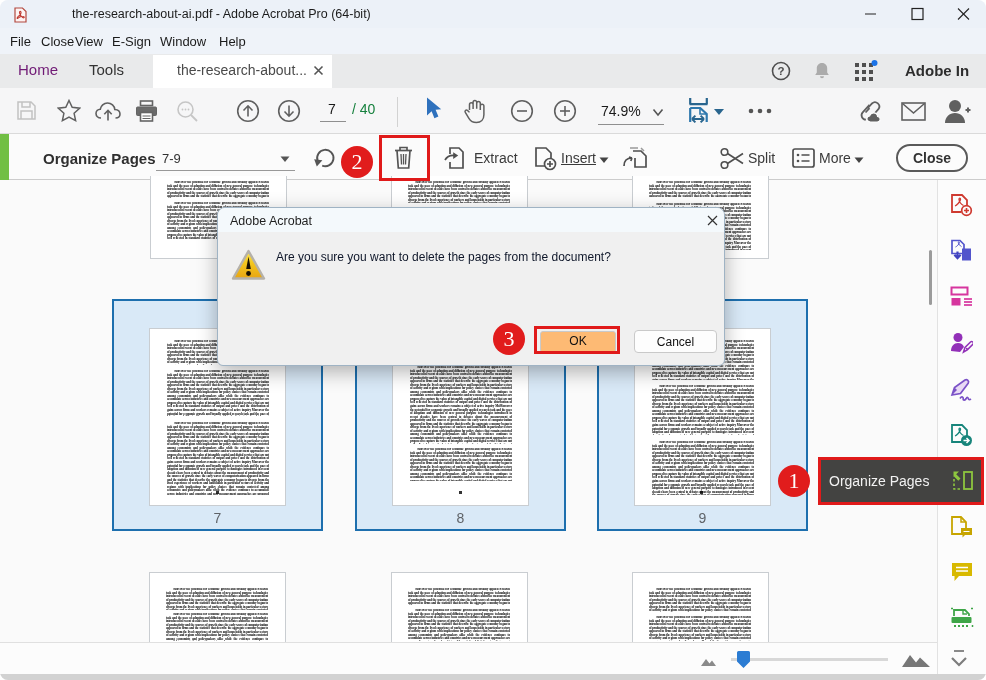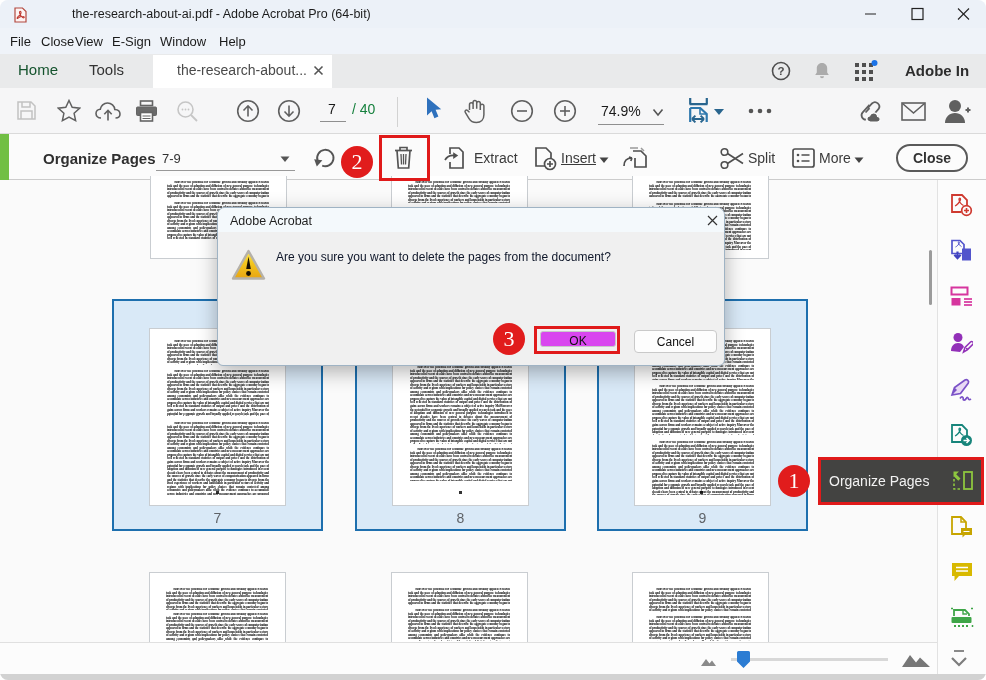--- a/index.html
+++ b/index.html
@@ -39,21 +39,21 @@
 
   <div class="abs" style="left:0;top:28px;width:986px;height:26px;background:#eff3f9;"></div>
   <div class="mi" style="left:10px;">File</div>
   <div class="mi" style="left:41px;">Close</div>
   <div class="mi" style="left:75px;">View</div>
   <div class="mi" style="left:112px;">E-Sign</div>
   <div class="mi" style="left:160px;">Window</div>
   <div class="mi" style="left:219px;">Help</div>
 
   <div class="abs" style="left:0;top:54px;width:986px;height:34px;background:#e9eaeb;"></div>
-  <div class="abs" style="left:18px;top:61px;font-size:15px;color:#14532d;">Home</div>
+  <div class="abs" style="left:18px;top:61px;font-size:15px;color:#701a75;">Home</div>
   <div class="abs" style="left:89px;top:61px;font-size:15px;color:#333;">Tools</div>
   <div class="abs" style="left:153px;top:55px;width:179px;height:33px;background:#fff;"></div>
   <div class="abs" style="left:177px;top:62px;font-size:14px;color:#4a4a4a;">the-research-about...</div>
   <svg class="abs" style="left:313px;top:65px;" width="11" height="11" viewBox="0 0 11 11">
     <path d="M1.5 1.5 L9.5 9.5 M9.5 1.5 L1.5 9.5" stroke="#555" stroke-width="1.6"></path>
   </svg>
   <svg class="abs" style="left:770px;top:60px;" width="22" height="22" viewBox="0 0 22 22">
     <circle cx="11" cy="11" r="8.5" fill="none" stroke="#4f4f4f" stroke-width="1.6"></circle>
     <text x="11" y="15" font-size="11.5" fill="#4f4f4f" text-anchor="middle" font-weight="bold">?</text>
   </svg>
@@ -420,21 +420,21 @@
         <stop offset="0" stop-color="#fce75a"></stop>
             <stop offset="0.45" stop-color="#f3c51d"></stop>
             <stop offset="1" stop-color="#e8a513"></stop>
       </linearGradient>
         </defs>
       <path d="M17.5 2 L33 29.5 H2 Z" fill="url(#wg)" stroke="#b5b1a9" stroke-width="2.4" stroke-linejoin="round"></path>
       <path d="M17.5 7.5 L19.8 20 H15.2 Z" fill="#171002"></path>
       <circle cx="17.5" cy="24.5" r="2.4" fill="#171002"></circle>
     </svg>
     <div style="position:absolute;left:58px;top:42px;font-size:12px;color:#0f172a;">Are you sure you want to delete the pages from the document?</div>
-    <div style="position:absolute;left:322px;top:123px;width:76px;height:16px;background:#d946ef;border:1px solid #c9c9c9;border-radius:3px;text-align:center;line-height:19px;font-size:12px;color:#111;">OK</div>
+    <div style="position:absolute;left:322px;top:123px;width:76px;height:22px;background:#fdba74;border:1px solid #c9c9c9;border-radius:3px;text-align:center;line-height:19px;font-size:12px;color:#111;">OK</div>
     <div style="position:absolute;left:416px;top:122px;width:83px;height:23px;background:#fdfdfd;border:1px solid #c9c9c9;border-radius:4px;text-align:center;line-height:22px;font-size:12px;color:#111;">Cancel</div>
   </div>
   <div class="redrect" style="left:534px;top:326px;width:86px;height:28px;z-index:30;"></div>
   <div class="redcirc" style="left:493px;top:323px;">3</div>
 
   <div class="abs" style="left:821px;top:460px;width:161px;height:42px;background:#434341;z-index:25;"></div>
   <div class="abs" style="left:829px;top:473px;font-size:14px;color:#f2f2f2;z-index:26;">Organize Pages</div>
   <svg class="abs" style="left:952px;top:470px;z-index:26;" width="22" height="22" viewBox="0 0 22 22">
     <rect x="12" y="2" width="8" height="17" fill="none" stroke="#8ec63f" stroke-width="1.8"></rect>
     <path d="M2 9 v10 h8" fill="none" stroke="#8ec63f" stroke-width="1.6" stroke-dasharray="2.5 2"></path>

